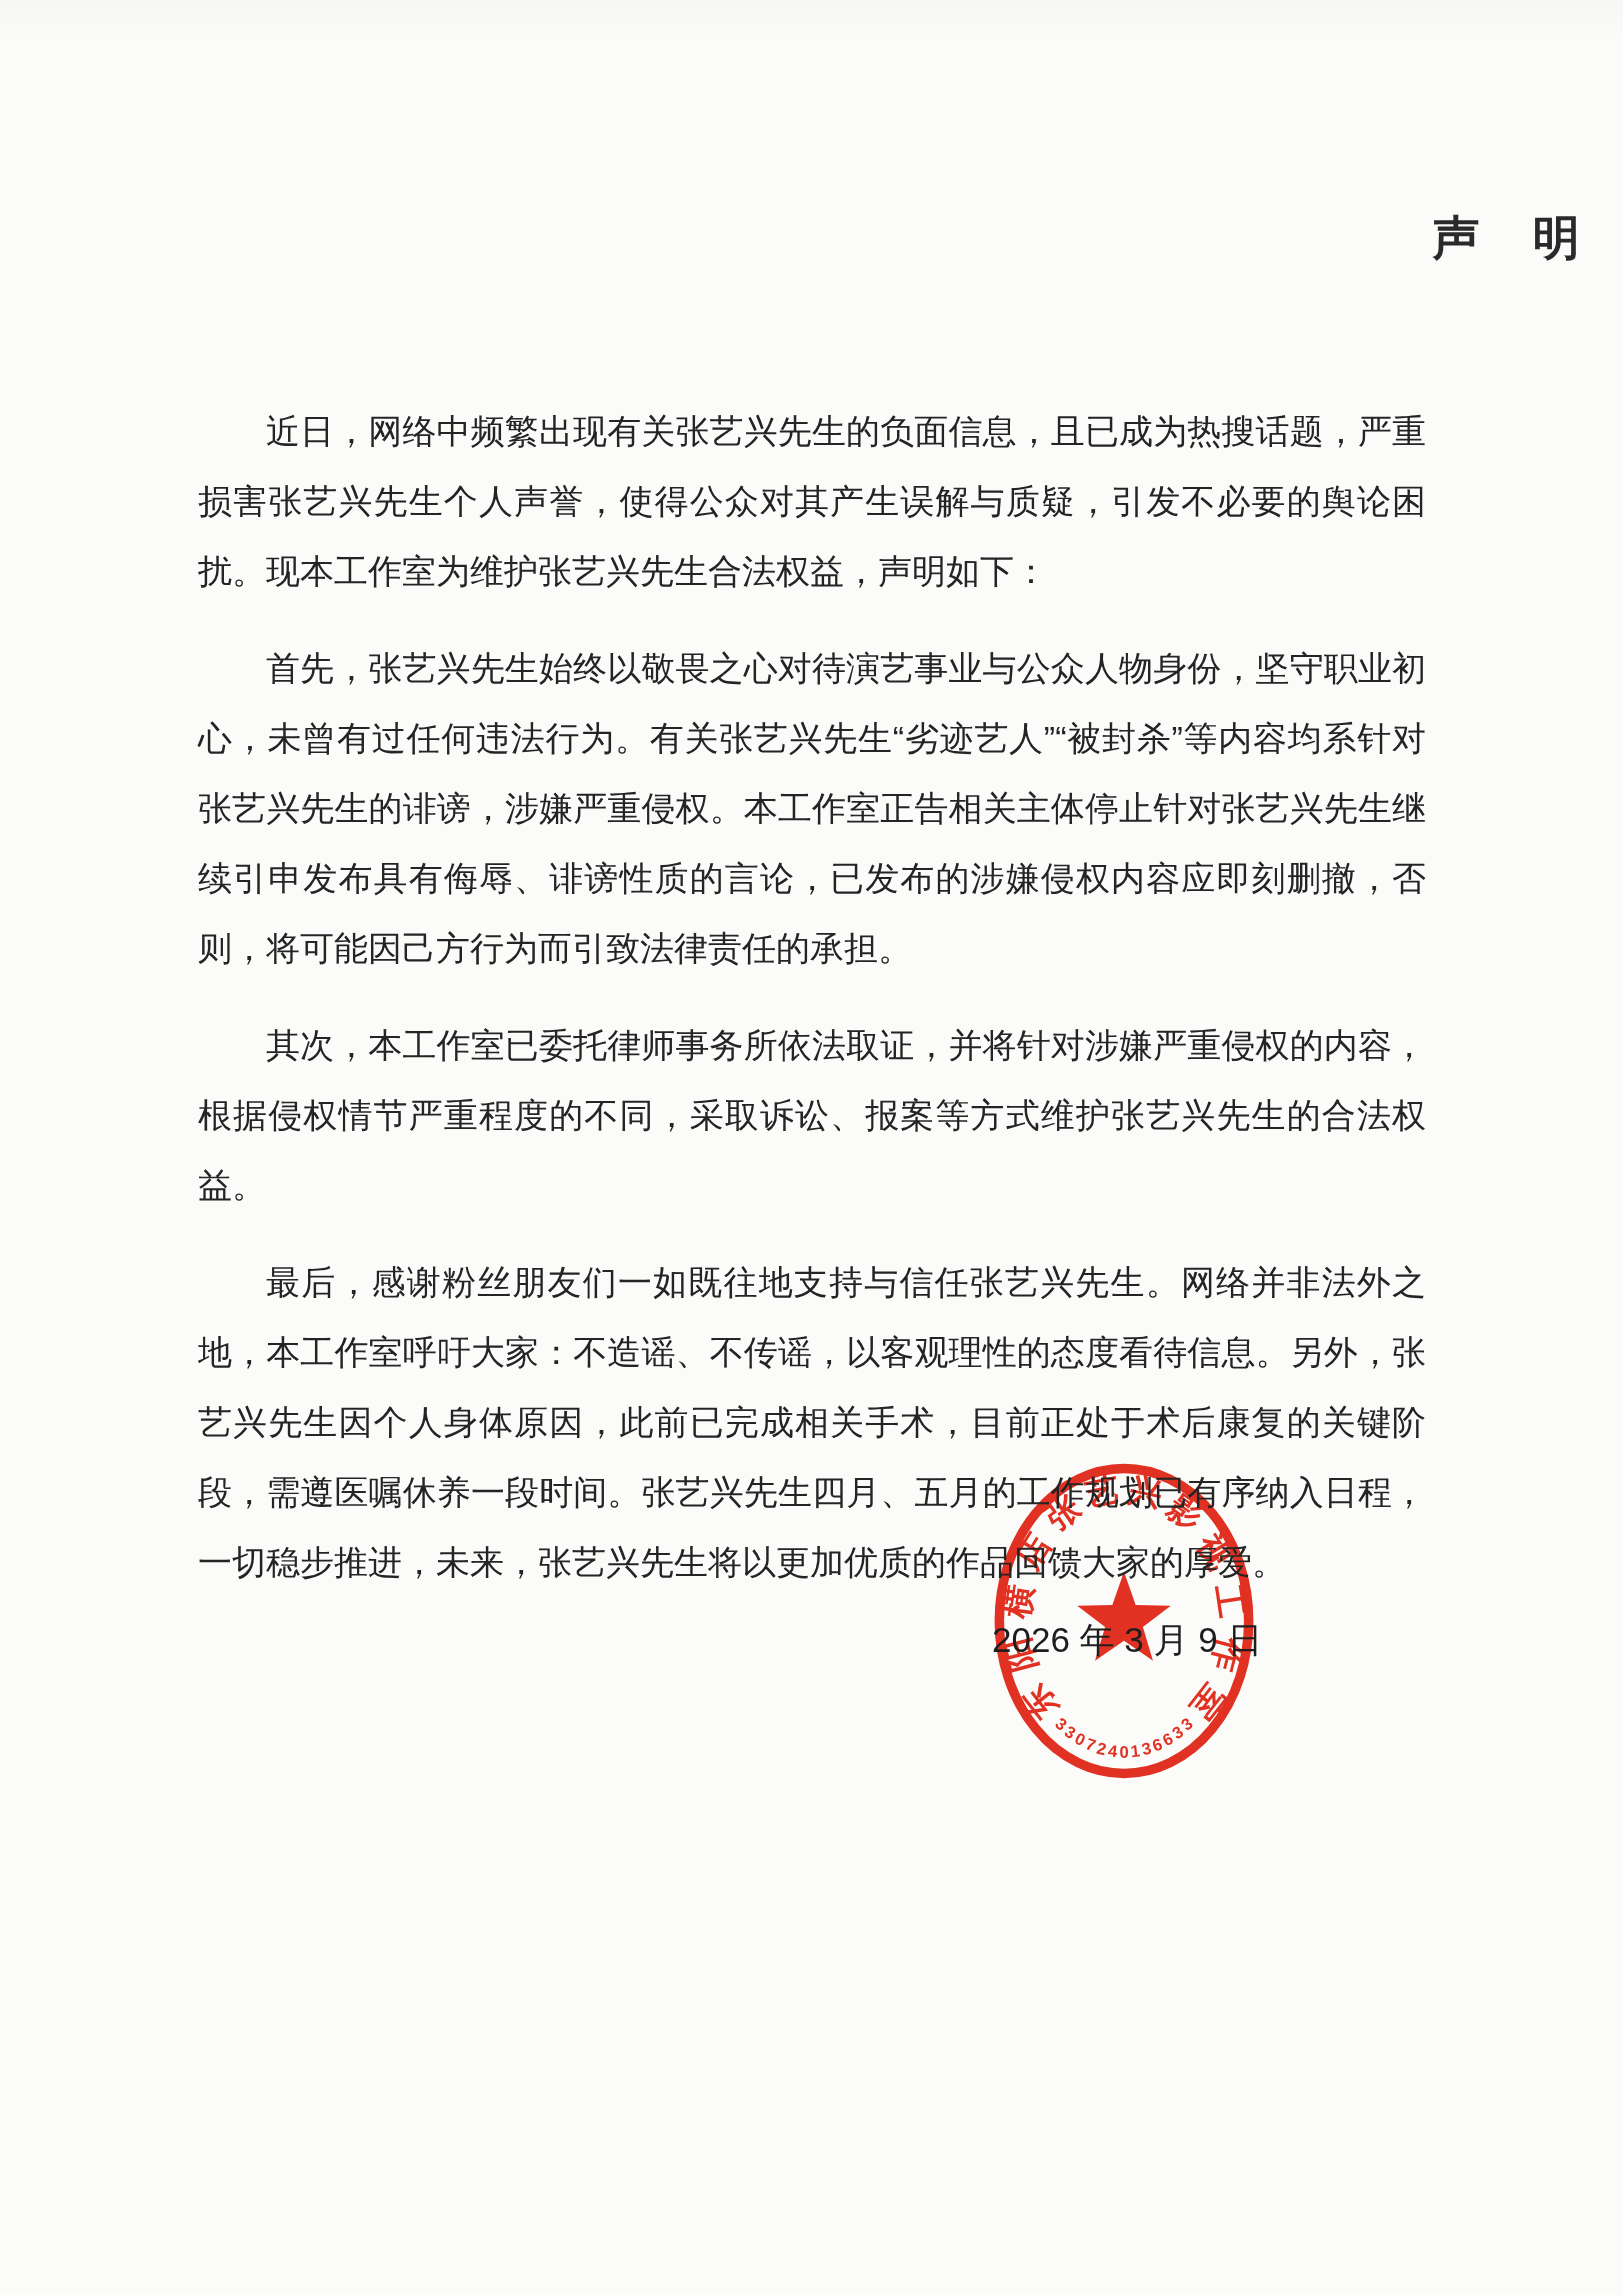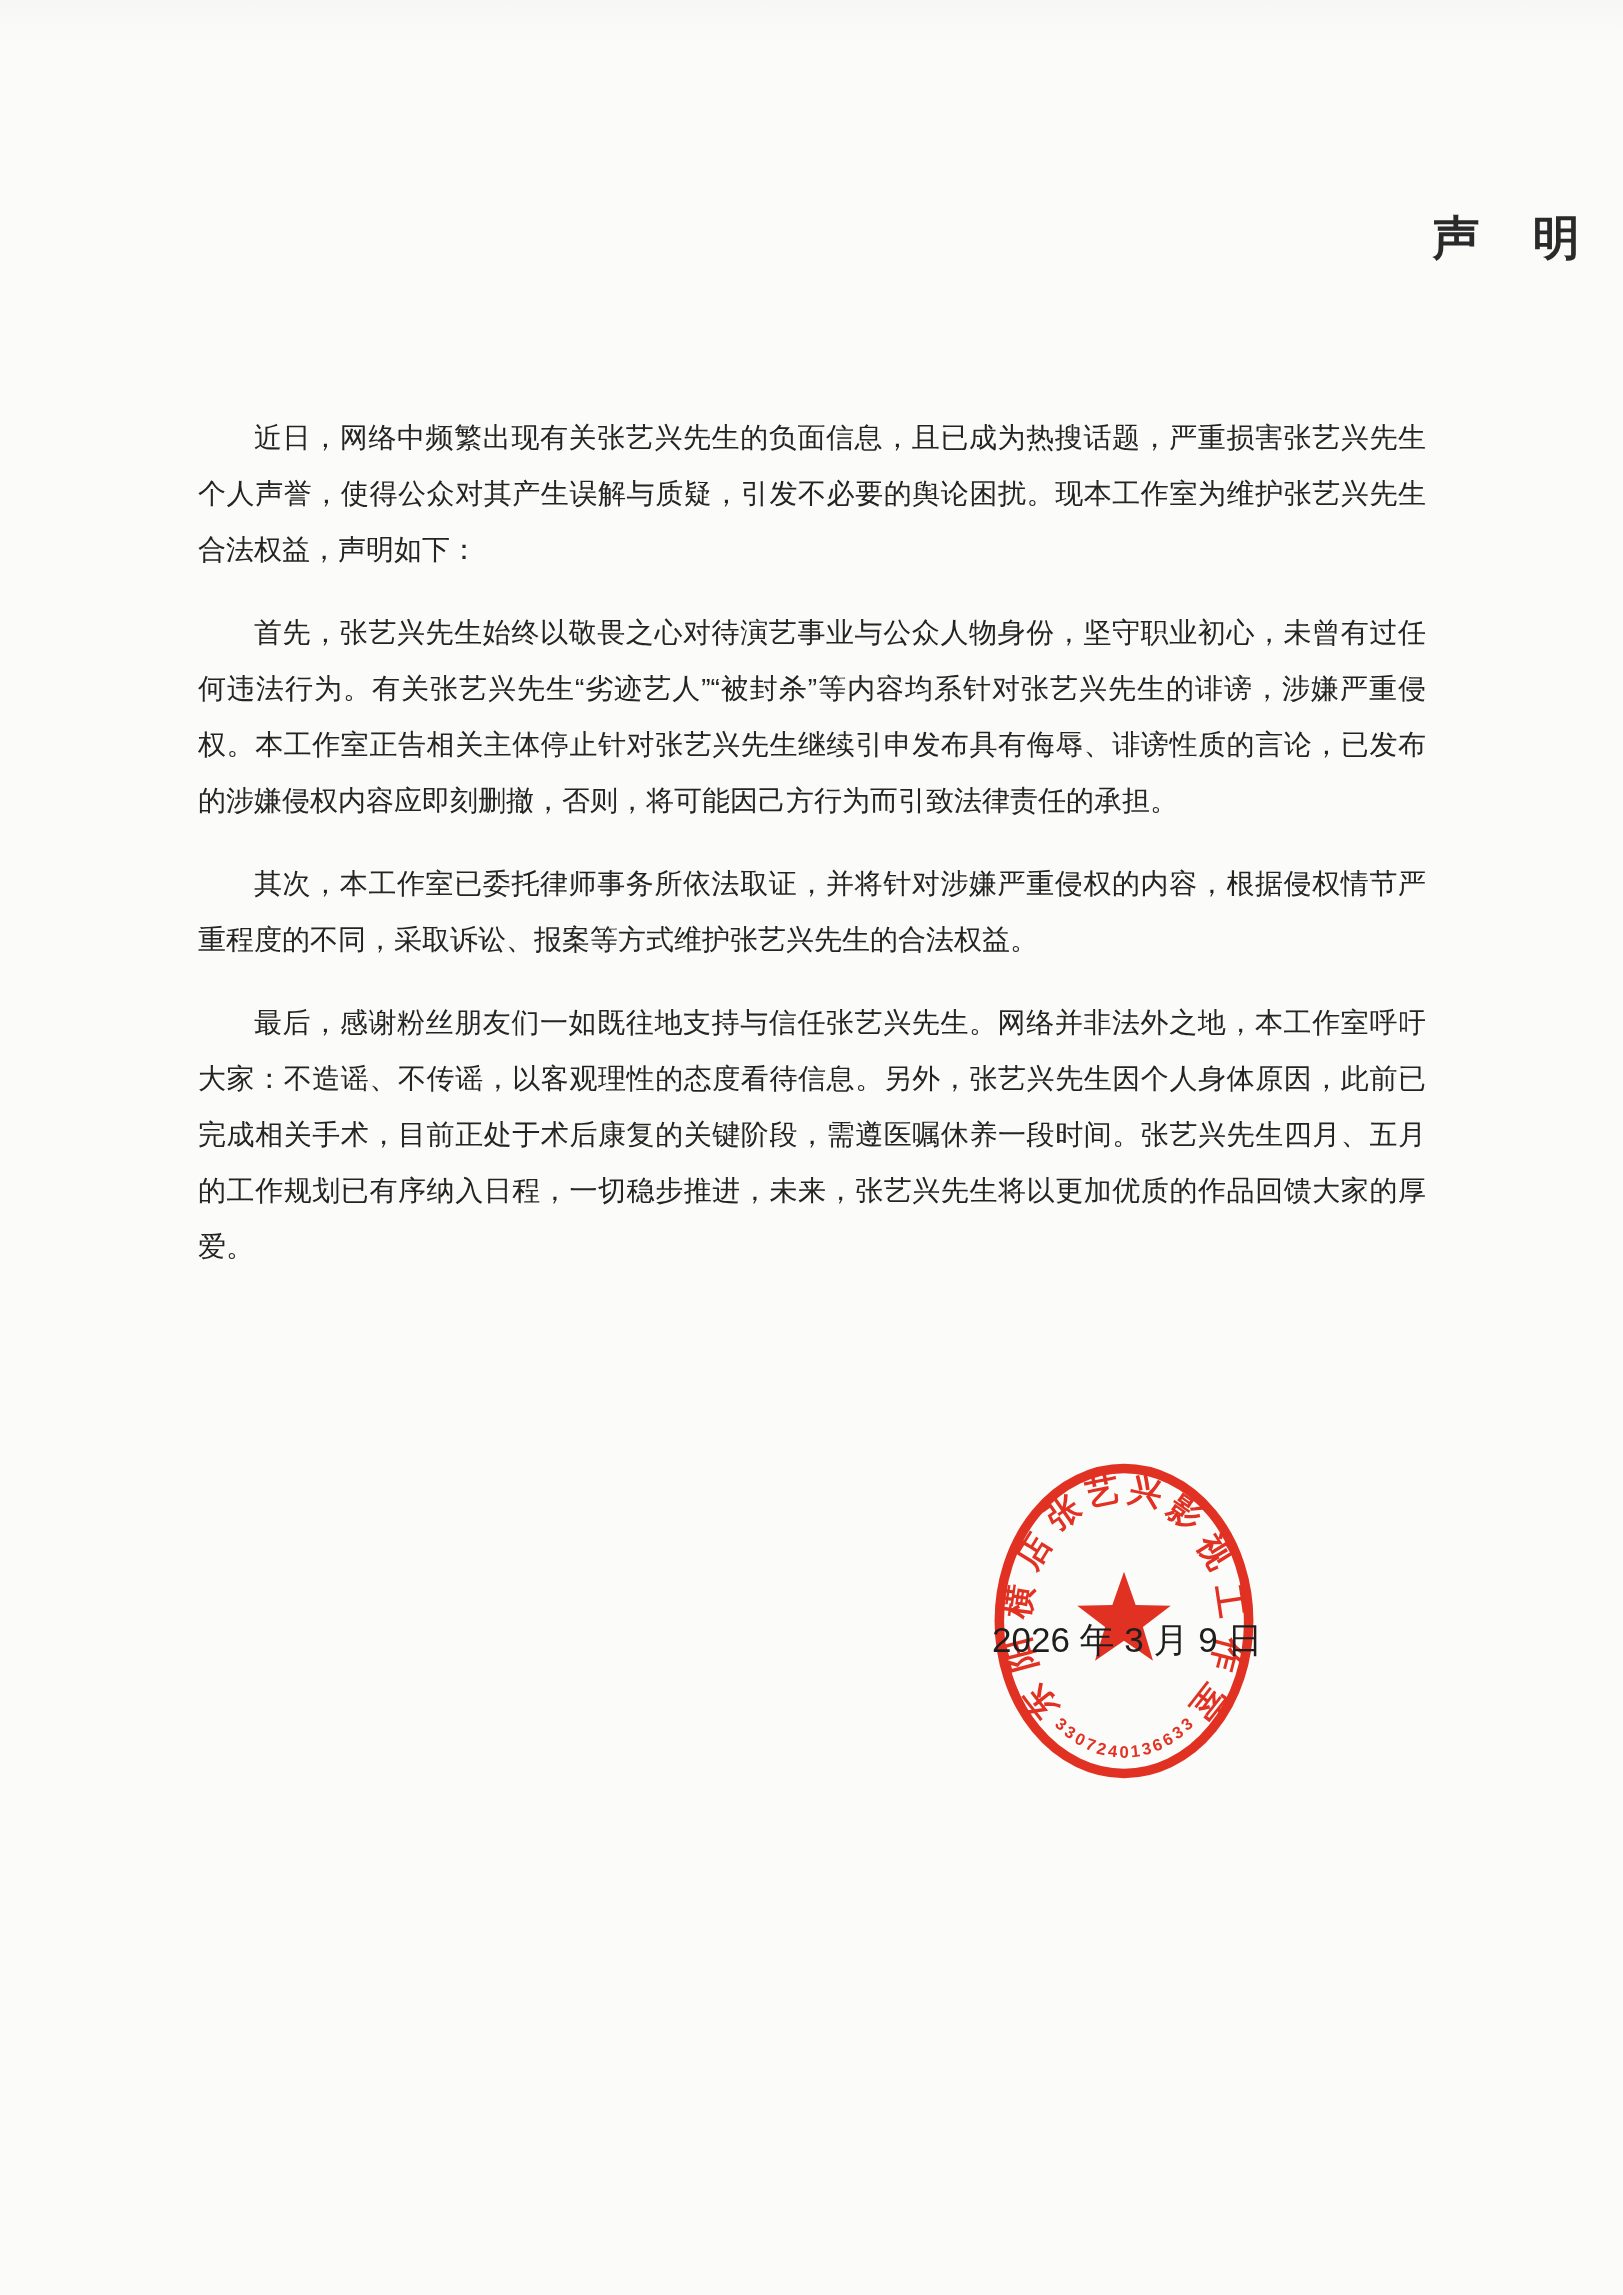--- a/index.html
+++ b/index.html
@@ -22,23 +22,23 @@
     text-align: right;
     font-size: 47px;
     font-weight: 600;
     line-height: 58px;
     color: #2a2a2a;
     letter-spacing: 3.2px;
     z-index: 2;
   }
   .doc-body {
     position: absolute;
-    left: 198px; top: 410px; width: 1228px;
-    font-size: 28px;
-    line-height: 56px;
+    left: 198px; top: 396px; width: 1228px;
+    font-size: 34px;
+    line-height: 70px;
     text-align: justify;
     color: #242424;
     z-index: 2;
   }
   .doc-body p {
     margin: 0 0 27px 0;
     text-indent: 2em;
   }
   .sig-line {
     position: absolute;

